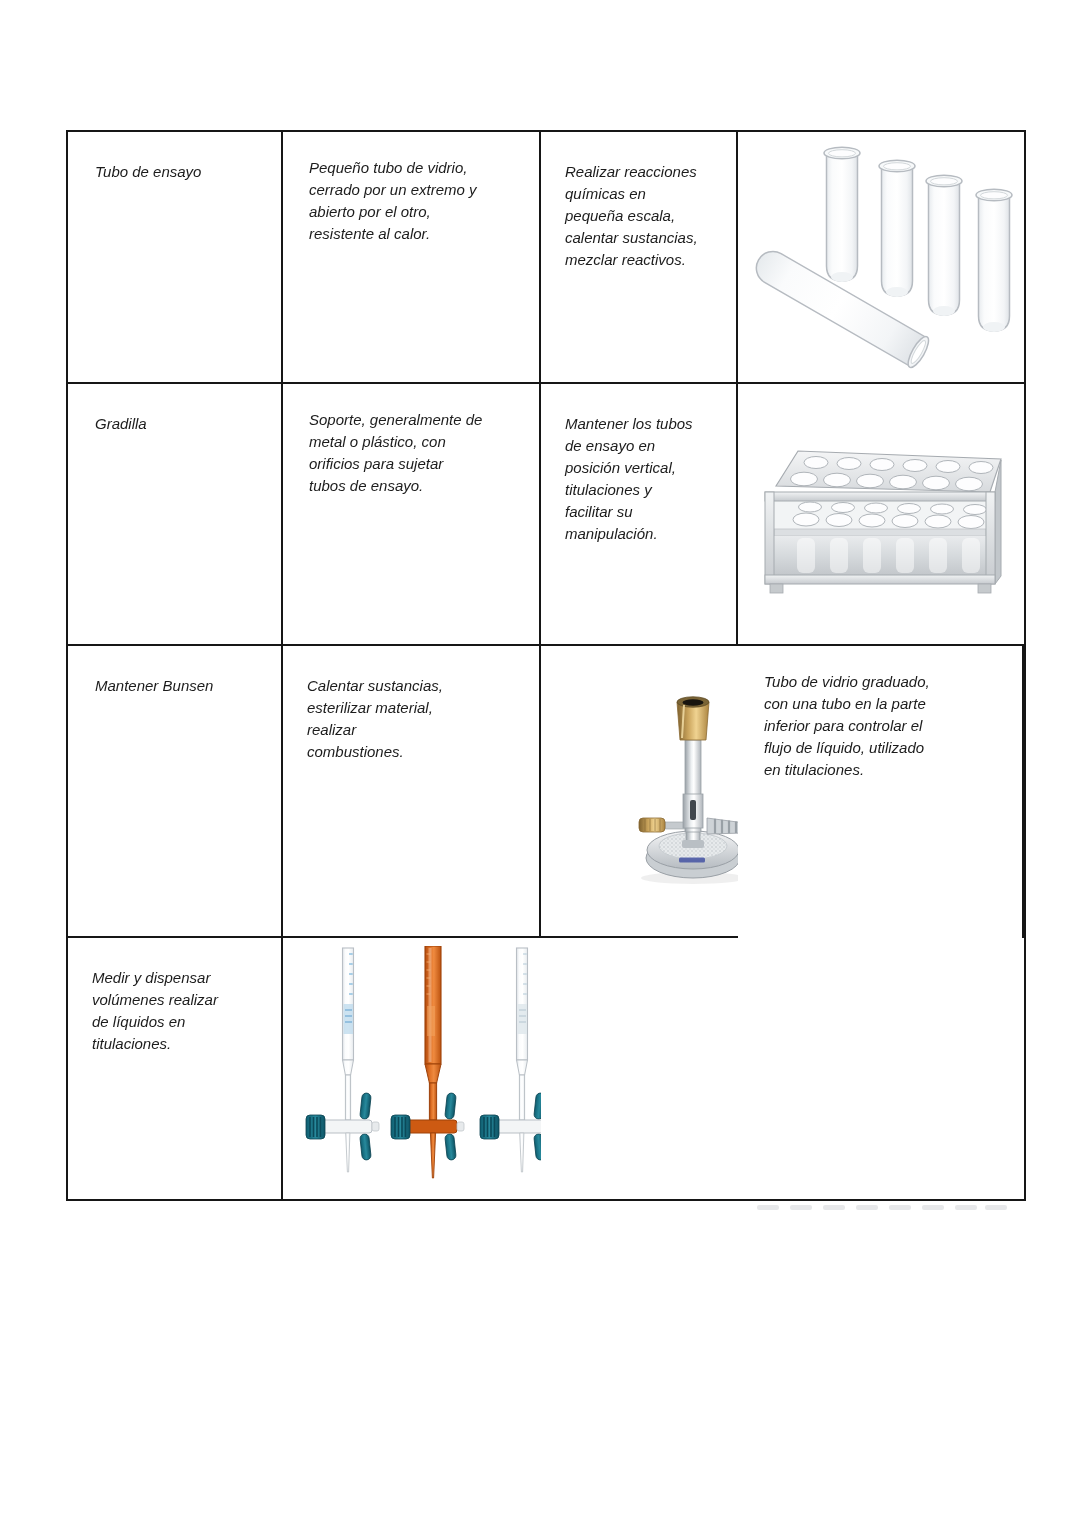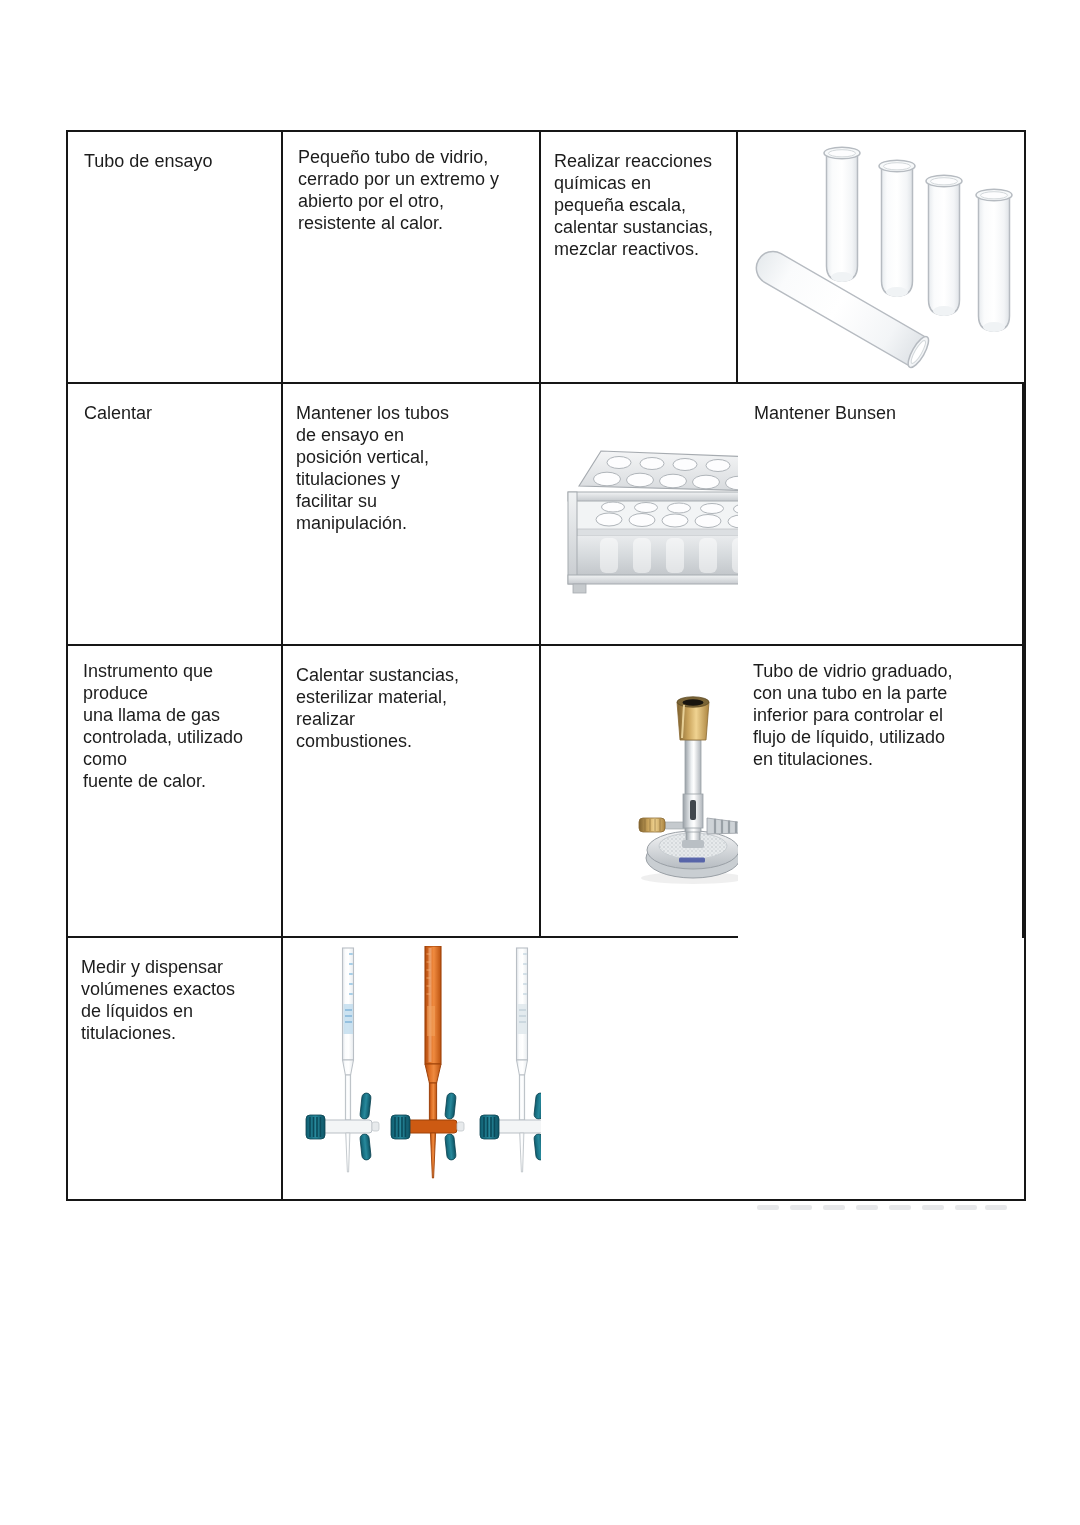--- a/index.html
+++ b/index.html
@@ -24,25 +24,26 @@
   .cell {
     position: relative;
     box-sizing: border-box;
     border-right: 2px solid var(--table_border, #161616);
     border-bottom: 2px solid var(--table_border, #161616);
     overflow: hidden;
   }
   .cell.last-col { border-right: none; }
   .cell.last-row { border-bottom: none; }
   .cell p {
-    margin: 5px;
-    font-size: 18px;
+    margin: 16px;
+    font-size: 15px;
     line-height: 22px;
     color: var(--text_color, #1c1c1c);
     white-space: pre-line;
+    font-style: italic;
   }
   .c-name p { padding: 13px 8px 0 11px; }
   .c-desc p { padding: 9px 16px 0 10px; }
   .c-use  p { padding: 13px 0 0 8px; }
   .c-photo svg { position: absolute; display: block; }
   .shadow-row { position: absolute; top: 1205px; left: 0; width: 1080px; height: 8px; }
   .shadow-dash {
     position: absolute;
     top: 0;
     width: 22px;
@@ -113,21 +114,27 @@
         </g>
         <g transform="translate(15,122) rotate(30)">
           <path d="M16,-16.5 A16.5,16.5 0 0 0 16,16.5 L184,16.5 L184,-16.5 Z" fill="url(#glassV)" stroke="#b6bbc1" stroke-width="1.5"></path>
           <ellipse cx="184" cy="0" rx="6" ry="17.5" fill="#f3f5f7" stroke="#b6bbc1" stroke-width="1.5"></ellipse>
           <ellipse cx="184" cy="0" rx="3.4" ry="13" fill="#ffffff" stroke="#d3d8db" stroke-width="1"></ellipse>
         </g>
       </svg>
     </div>
 
     <div class="cell c-name">
-      <p>Calentar</p>
+      <p>Gradilla</p>
+    </div>
+    <div class="cell c-desc">
+      <p>Soporte, generalmente de
+metal o plástico, con
+orificios para sujetar
+tubos de ensayo.</p>
     </div>
     <div class="cell c-use">
       <p>Mantener los tubos
 de ensayo en
 posición vertical,
 titulaciones y
 facilitar su
 manipulación.</p>
     </div>
     <div class="cell c-photo last-col">
@@ -195,26 +202,20 @@
           <rect x="13" y="133" width="230" height="9" fill="url(#metalH)" stroke="#a6abb0" stroke-width="1"></rect>
           <rect x="18" y="142" width="13" height="9" fill="#c6cacd" stroke="#a6abb0" stroke-width="0.8"></rect>
           <rect x="226" y="142" width="13" height="9" fill="#c6cacd" stroke="#a6abb0" stroke-width="0.8"></rect>
         </g>
       </svg>
     </div>
 
     <div class="cell c-name">
       <p>Mantener Bunsen</p>
     </div>
-    <div class="cell c-desc">
-      <p>Instrumento que produce
-una llama de gas
-controlada, utilizado como
-fuente de calor.</p>
-    </div>
     <div class="cell c-use">
       <p>Calentar sustancias,
 esterilizar material,
 realizar
 combustiones.</p>
     </div>
     <div class="cell c-photo last-col">
       <svg style="left:70px;top:44px" width="170" height="200" viewBox="0 0 170 200">
         <defs>
           <linearGradient id="brassH" x1="0" y1="0" x2="1" y2="0">
@@ -276,21 +277,21 @@
 
     <div class="cell c-desc last-row">
       <p>Tubo de vidrio graduado,
 con una tubo en la parte
 inferior para controlar el
 flujo de líquido, utilizado
 en titulaciones.</p>
     </div>
     <div class="cell c-use last-row">
       <p>Medir y dispensar
-volúmenes exactos
+volúmenes realizar
 de líquidos en
 titulaciones.</p>
     </div>
     <div class="cell c-photo last-col last-row">
       <svg style="left:12px;top:8px" width="272" height="250" viewBox="0 0 272 250">
         <defs>
           <linearGradient id="glassB" x1="0" y1="0" x2="1" y2="0">
             <stop offset="0" stop-color="#dfe4e8"></stop>
               <stop offset="0.25" stop-color="#fbfcfd"></stop>
             <stop offset="0.55" stop-color="#ffffff"></stop>

